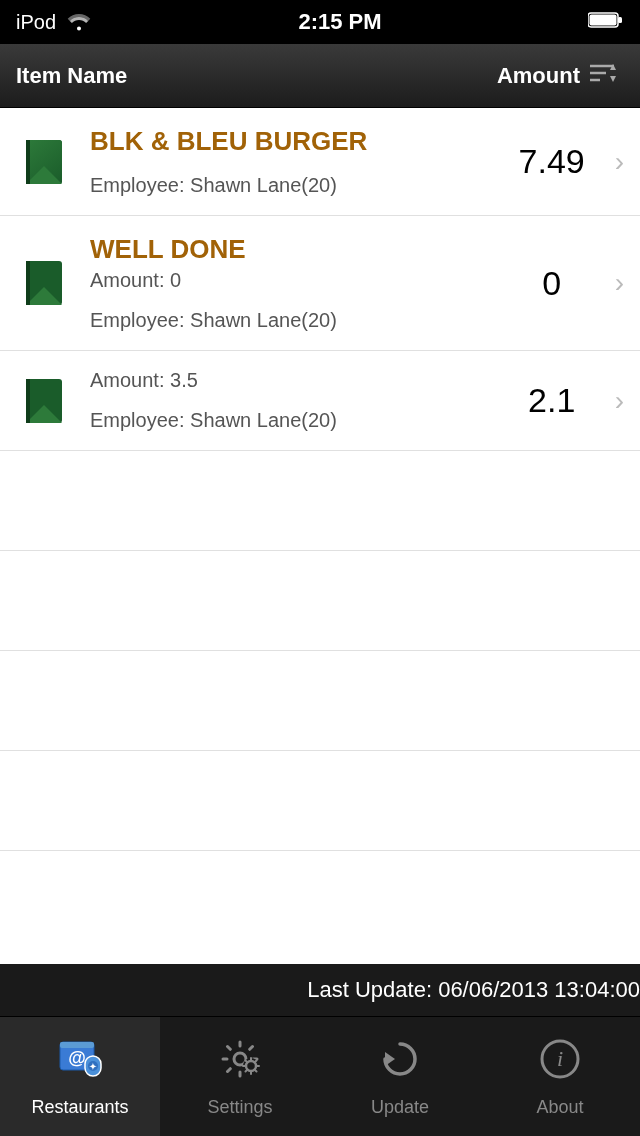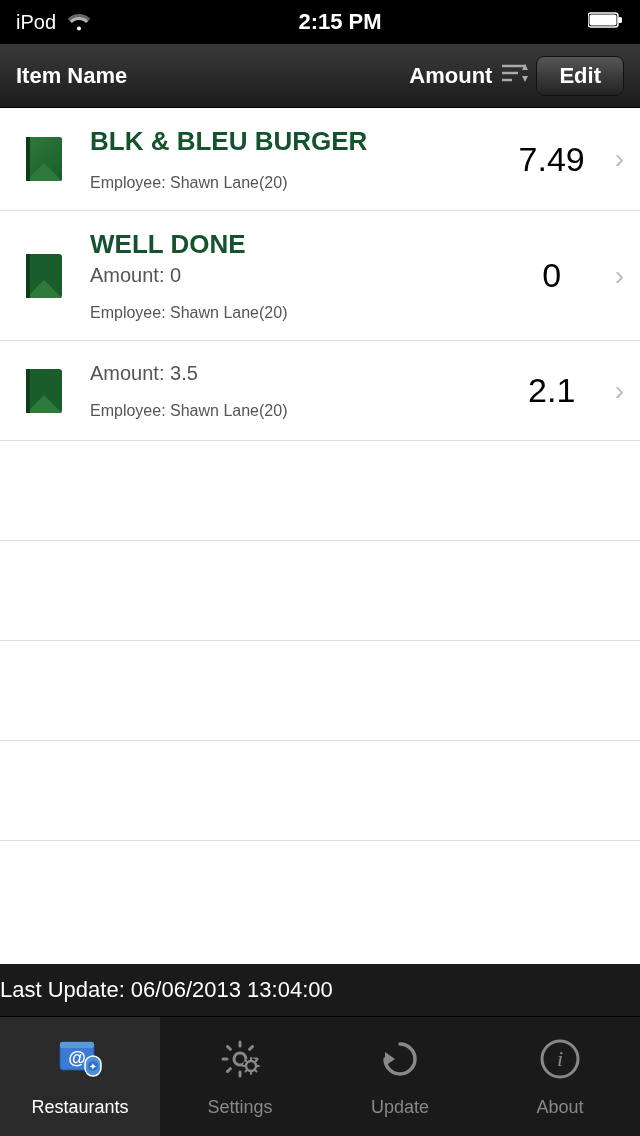--- a/index.html
+++ b/index.html
@@ -133,30 +133,30 @@
     .book-svg {
       width: 52px;
       height: 52px;
     }
     .item-info {
       flex: 1;
     }
     .item-name {
       font-size: 26px;
       font-weight: bold;
-      color: #14532d;
+      color: #a16207;
       margin-bottom: 4px;
     }
     .item-amount-label {
       font-size: 20px;
       color: #555;
       margin-bottom: 2px;
     }
     .item-employee {
-      font-size: 16px;
+      font-size: 20px;
       color: #555;
       margin-top: 17px;
     }
     .item-amount-value {
       font-size: 34px;
       font-weight: normal;
       color: #000;
       width: 110px;
       text-align: center;
       flex-shrink: 0;
@@ -172,21 +172,21 @@
       height: 100px;
       border-bottom: 1px solid #e0e0e0;
     }
 
     
     .bottom-status {
       background: #1a1a1a;
       height: 52px;
       display: flex;
       align-items: center;
-      justify-content: flex-start;
+      justify-content: flex-end;
       position: absolute;
       bottom: 120px;
       left: 0;
       right: 0;
     }
     .bottom-status-text {
       color: #fff;
       font-size: 22px;
       font-weight: 500;
     }
@@ -277,21 +277,20 @@
     <span class="col-amount">Amount</span>
     <span class="col-sort-icon">
       <svg width="28" height="22" viewBox="0 0 28 22" fill="#aaa">
         <line x1="2" y1="4" x2="26" y2="4" stroke="#aaa" stroke-width="2.5"></line>
         <line x1="2" y1="11" x2="18" y2="11" stroke="#aaa" stroke-width="2.5"></line>
         <line x1="2" y1="18" x2="12" y2="18" stroke="#aaa" stroke-width="2.5"></line>
         <polygon points="22,8 28,8 25,2" fill="#aaa"></polygon>
         <polygon points="22,14 28,14 25,20" fill="#aaa"></polygon>
       </svg>
     </span>
-    <button class="col-edit-btn">Edit</button>
   </div>
 
   <div class="list-container">
 
     <div class="list-item">
       <div class="item-icon">
         <svg class="book-svg" viewBox="0 0 52 52" fill="none" xmlns="http://www.w3.org/2000/svg">
           <rect x="8" y="4" width="36" height="44" rx="3" fill="#1a5c2a"></rect>
           <rect x="8" y="4" width="36" height="44" rx="3" fill="url(#bookGrad)"></rect>
           <polygon points="8,48 44,48 26,30" fill="#2d7a3a"></polygon>

